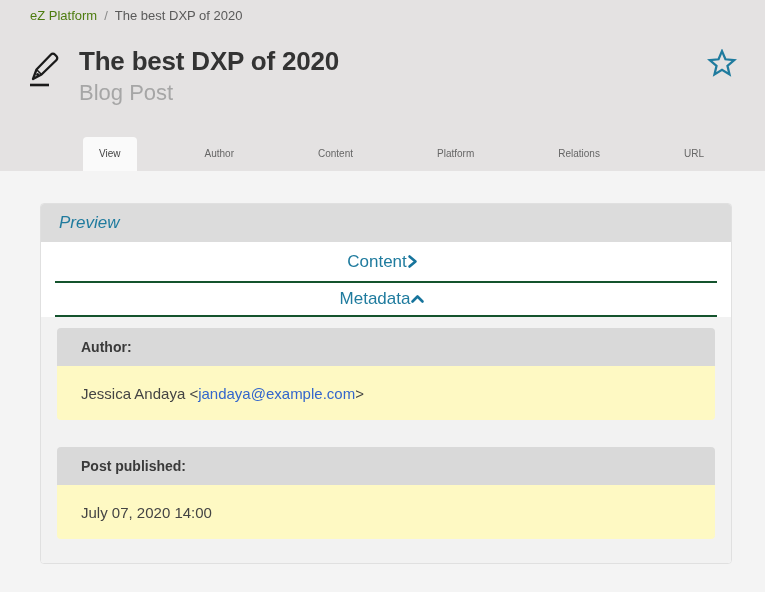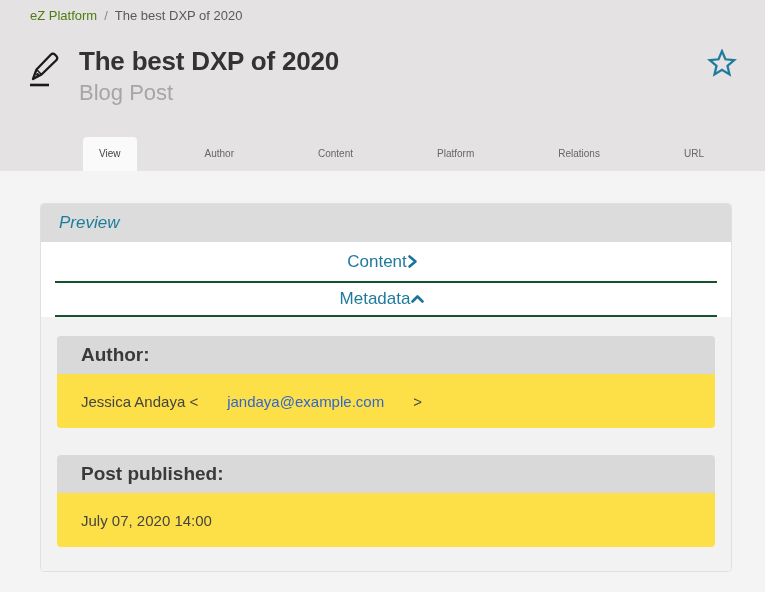--- a/index.html
+++ b/index.html
@@ -126,37 +126,35 @@
   .metadata-body {
     background: #f2f2f2;
     padding: 11px 0 24px 0;
   }
   .field-block { margin: 0 16px; }
   .field-block.author-block { margin-bottom: 27px; }
   .field-header {
     height: 38px;
     background: #d9d9d9;
     border-radius: 4px 4px 0 0;
-    font-size: 19px;
+    font-size: 14px;
     font-weight: 700;
     color: #3a3a3a;
     line-height: 38px;
     padding-left: 24px;
-    margin-top: 8px;
   }
   .field-value {
     height: 54px;
-    background: #fde047;
+    background: #fef9c3;
     border-radius: 0 0 4px 4px;
     display: flex;
     align-items: center;
     padding-left: 24px;
     font-size: 15px;
     color: #444;
-    gap: 29px;
   }
   .field-value a.email-link {
     color: #3366cc;
     text-decoration: none;
     cursor: pointer;
   }
 </style>
 </head>
 <body>
 

